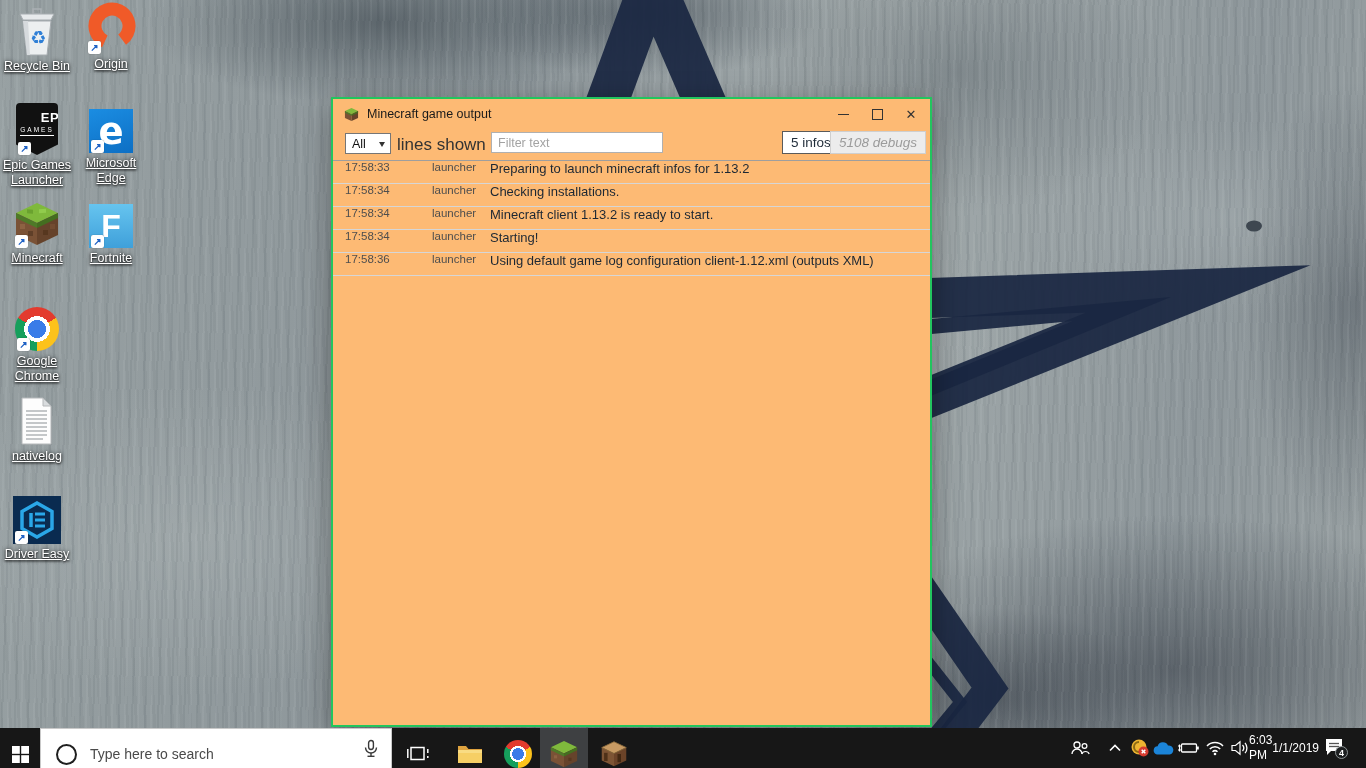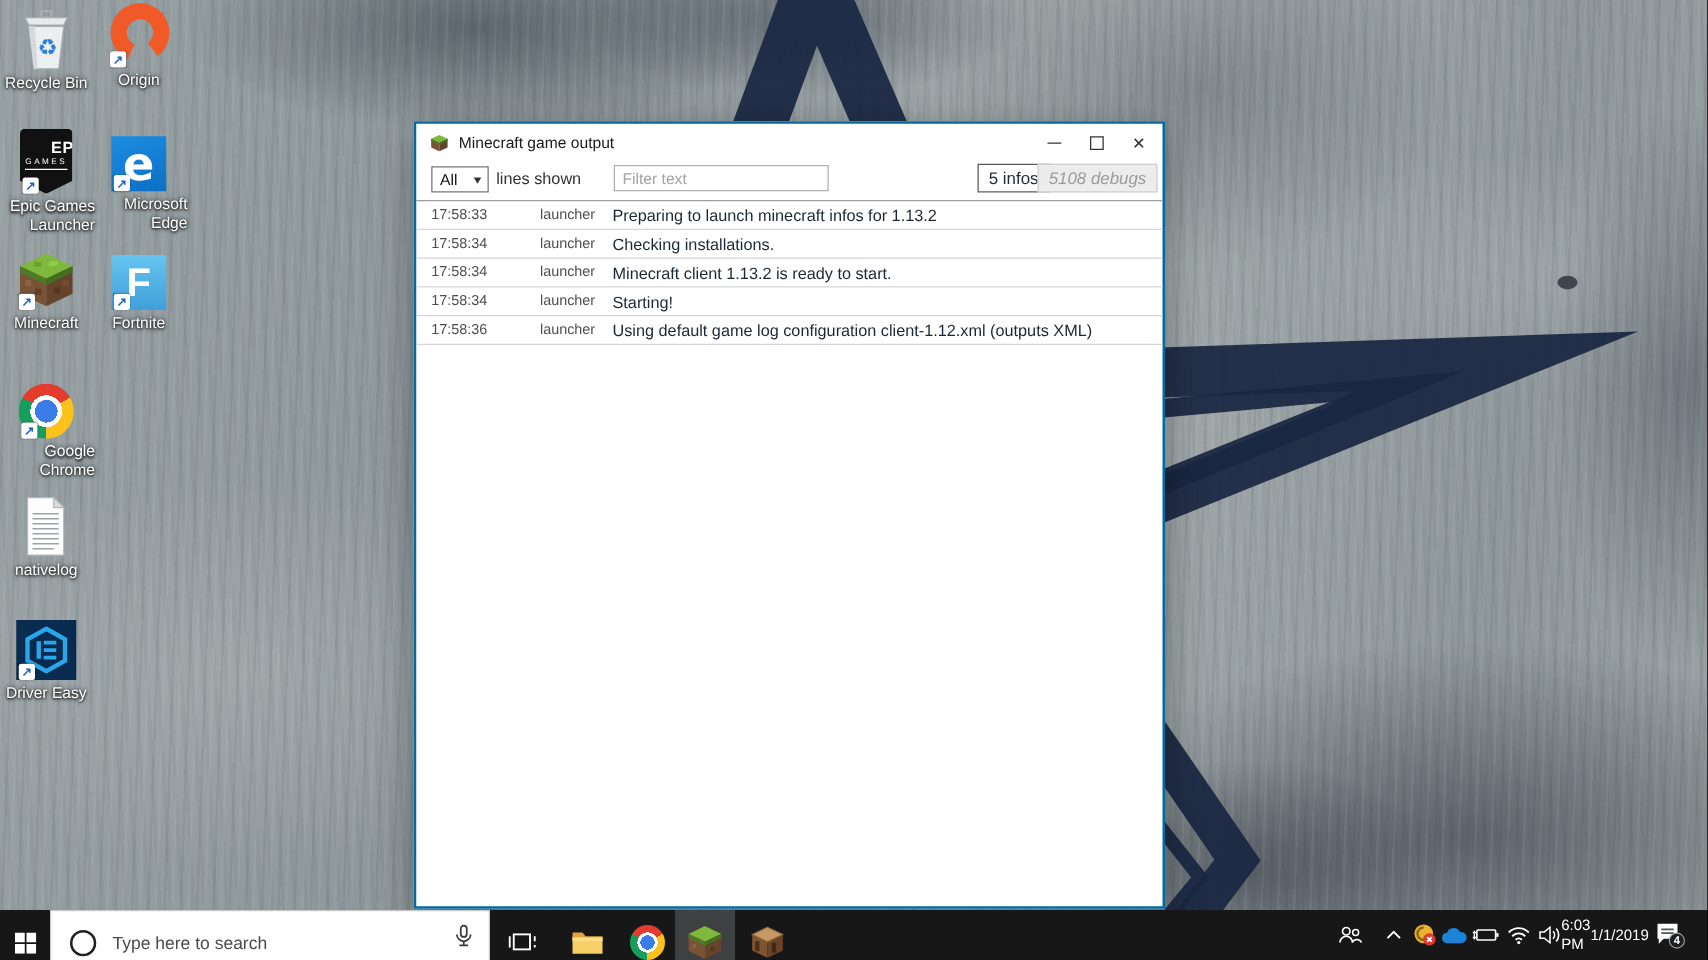--- a/index.html
+++ b/index.html
@@ -20,22 +20,22 @@
       radial-gradient(ellipse 300px 140px at 90% 30%, rgba(180,188,190,.35), transparent 70%),
       linear-gradient(100deg,#98a1a3,#8d969a 35%,#a3abac 60%,#8f989c 85%,#99a1a3);}
   .streaks{position:absolute;inset:0;opacity:.55;background:
       repeating-linear-gradient(92deg, rgba(40,50,58,.14) 0 2px, transparent 2px 6px, rgba(235,240,240,.12) 6px 8px, transparent 8px 13px),
       repeating-linear-gradient(87deg, rgba(40,50,58,.08) 0 3px, transparent 3px 9px);}
   .star-svg{position:absolute;left:0;top:0;}
 
   
   .di{position:absolute;width:78px;display:flex;flex-direction:column;align-items:center;cursor:default;}
   .di .art{position:relative;height:52px;display:flex;align-items:flex-end;justify-content:center;}
-  .di .lbl{margin-top:3px;font-size:12.5px;line-height:15px;color:#fff;text-align:right;
-    text-shadow:0 1px 2px rgba(0,0,0,.95),0 0 4px rgba(0,0,0,.8);}
+  .di .lbl{margin-top:3px;font-size:12.5px;line-height:15px;color:#fff;text-align:center;
+    text-shadow:0 1px 2px rgba(0,0,0,.95),0 0 4px rgba(0,0,0,.8);text-decoration:underline;}
   .sc-badge{position:absolute;left:2px;bottom:0;width:13px;height:13px;background:#fff;border-radius:2px;
     display:flex;align-items:center;justify-content:center;font-size:10px;font-weight:bold;color:#1f62c5;
     box-shadow:0 0 1px rgba(0,0,0,.5);}
   .tile{display:flex;align-items:center;justify-content:center;}
   .edge-tile{width:44px;height:44px;background:linear-gradient(160deg,#1b8de2,#0d6fc4);color:#fff;
     font-weight:bold;font-size:37px;font-family:"DejaVu Sans",sans-serif;}
   .fort-tile{width:44px;height:44px;background:linear-gradient(180deg,#66c4ef,#3fa0da);color:#fff;
     font-weight:bold;font-size:32px;}
   .epic-tile{width:42px;height:52px;background:#111;border-radius:4px;
     clip-path:polygon(0 0,100% 0,100% 80%,50% 100%,0 80%);
@@ -43,45 +43,45 @@
   .epic-tile .l1{font-size:13px;font-weight:800;letter-spacing:.5px;margin-top:7px;padding-left:40px;}
   .epic-tile .l2{font-size:6.5px;letter-spacing:2px;margin-top:1px;border-bottom:1px solid #fff;padding-bottom:2px;}
   .de-tile{width:48px;height:48px;background:#0a2b50;display:flex;align-items:center;justify-content:center;}
   .chrome{border-radius:50%;background:
       radial-gradient(circle at 50% 50%, #3a7ce8 0 29%, #ffffff 29% 41%, transparent 41%),
       conic-gradient(from 60deg, #fcc21b 0 120deg, #169f5c 120deg 240deg, #e33b2e 240deg 360deg);}
   .chrome.big{width:44px;height:44px;}
   .chrome.small{width:28px;height:28px;}
 
   
-  .window{position:absolute;left:331px;top:97px;width:601px;height:630px;background:#ffffff;
-    border:2px solid #0369a1;box-sizing:border-box;box-shadow:0 10px 30px rgba(0,0,0,.35);}
+  .window{position:absolute;left:331px;top:97px;width:601px;height:630px;background:#fdba74;
+    border:2px solid #22c55e;box-sizing:border-box;box-shadow:0 10px 30px rgba(0,0,0,.35);}
   .titlebar{position:relative;height:30px;display:flex;align-items:center;}
   .titlebar .t-icon{margin-left:11px;}
   .titlebar .t-text{margin-left:8px;font-size:12.5px;color:#1a1a1a;}
   .winbtns{position:absolute;right:2px;top:0;height:30px;display:flex;}
   .wbtn{width:34px;height:30px;display:flex;align-items:center;justify-content:center;cursor:default;}
   .glyph-min{display:block;width:11px;border-top:1.2px solid #333;}
   .glyph-max{display:block;width:9px;height:9px;border:1.2px solid #333;}
   .glyph-close{font-size:13px;color:#333;line-height:1;}
   .toolbar{position:relative;height:31px;border-bottom:1px solid #9e9e9e;}
   .fake-select{position:absolute;left:12px;top:4px;width:46px;height:21px;border:1px solid #767676;background:#fff;
     display:flex;align-items:center;font-size:12.5px;color:#111;padding-left:6px;box-sizing:border-box;}
   .fake-select .arr{position:absolute;right:5px;top:8px;width:0;height:0;
     border-left:3.5px solid transparent;border-right:3.5px solid transparent;border-top:5px solid #333;}
-  .lines-shown{position:absolute;left:64px;top:6px;font-size:13px;color:#333;}
+  .lines-shown{position:absolute;left:64px;top:6px;font-size:17px;color:#333;}
   .filter-input{position:absolute;left:158px;top:3px;width:172px;height:21px;border:1px solid #b0b0b0;
     box-sizing:border-box;font-size:12.5px;padding:0 6px;color:#333;font-family:"Liberation Sans",sans-serif;outline:none;}
   .filter-input::placeholder{color:#a3a3a3;}
   .btn-infos{position:absolute;left:449px;top:2px;height:23px;padding:0 8px;background:#fff;
     border:1.2px solid #5a5a5a;font-size:13.5px;color:#1f2b38;display:flex;align-items:center;box-sizing:border-box;}
   .btn-debugs{position:absolute;right:4px;top:2px;height:23px;padding:0 8px;background:#ececec;
     border:1px solid #cfcfcf;font-size:13.5px;color:#9b9b9b;font-style:italic;display:flex;align-items:center;box-sizing:border-box;}
   .log{position:absolute;left:0;top:62px;right:0;}
-  .lrow{display:flex;align-items:center;height:22px;border-bottom:1px solid #d6d6d6;}
+  .lrow{display:flex;align-items:flex-start;height:22px;border-bottom:1px solid #d6d6d6;}
   .lrow .time{width:45px;margin-left:12px;font-size:11.5px;color:#4e4e4e;}
   .lrow .src{width:58px;font-size:11.5px;color:#4e4e4e;margin-left:42px;}
   .lrow .msg{font-size:13px;color:#1c2733;}
 
   
   .taskbar{position:absolute;left:0;top:728px;width:1366px;height:40px;background:#171717;}
   .tb-abs{position:absolute;top:0;height:52px;display:flex;align-items:center;justify-content:center;}
   .start{left:0;width:40px;}
   .searchbox{left:40px;width:352px;background:#fff;border:1px solid #c9c9c9;box-sizing:border-box;justify-content:flex-start;}
   .searchbox .ring{margin-left:15px;width:17px;height:17px;border:2.4px solid #1f1f1f;border-radius:50%;}

